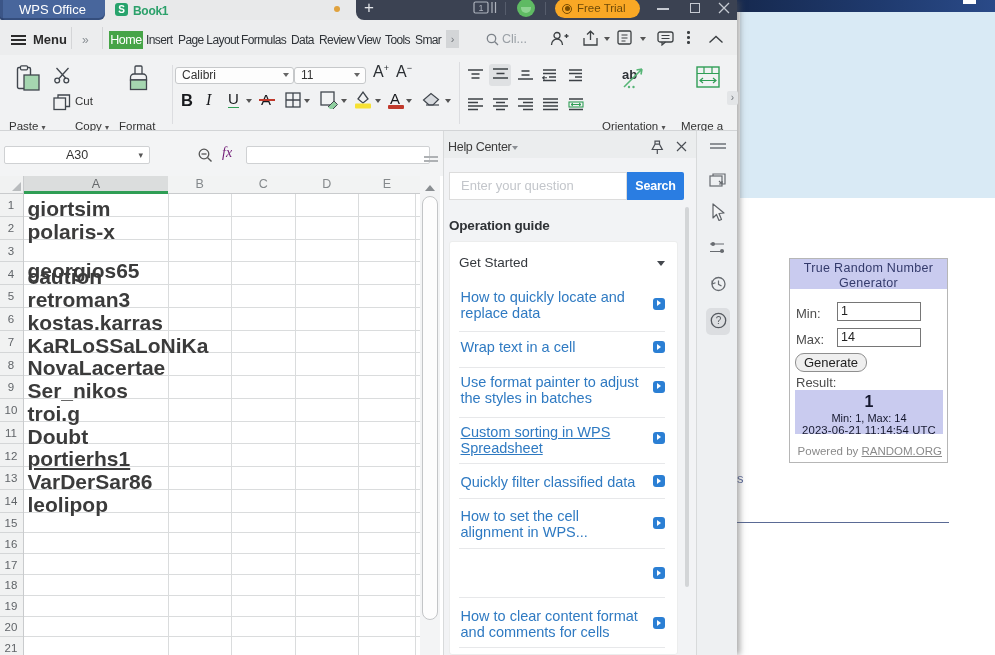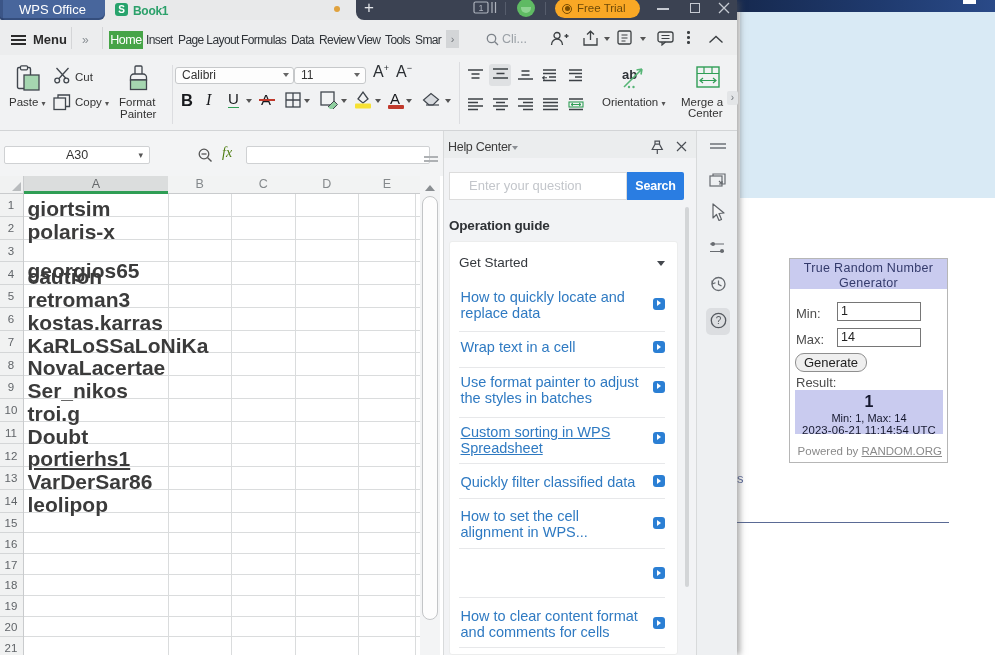--- a/index.html
+++ b/index.html
@@ -53,21 +53,21 @@
   
   #menurow { left:0; top:20px; width:737px; height:35px; background:#ecedee; }
   .mtab { position:absolute; top:13px; font-size:12px; letter-spacing:-0.6px; color:#2f3338; }
   #hometab { left:109px; top:11px; width:34px; height:18px; background:#46a447; color:#fff;
      font-size:12.5px; letter-spacing:-0.5px; text-align:center; line-height:18px; }
   .vsep { position:absolute; width:1px; background:#d4d5d7; }
 
   
   #ribbon { left:0; top:55px; width:737px; height:76px; background:#f1f2f3;
      border-bottom:1px solid #d2d4d6; }
-  .rlabel { position:absolute; font-size:11.5px; color:#333; }
+  .rlabel { position:absolute; font-size:11.5px; color:#333;margin-top:24px; }
   .combo { position:absolute; background:#fdfdfd; border:1px solid #c6c8ca; border-radius:3px;
      font-size:12px; color:#333; }
   .caret { position:absolute; width:0; height:0; border-left:3.5px solid transparent;
      border-right:3.5px solid transparent; border-top:4px solid #555; }
 
   
   #frow { left:0; top:131px; width:737px; height:45px; background:#f3f4f5; }
   #namebox { left:4px; top:15px; width:146px; height:18px; background:#fff;
      border:1px solid #cfd1d3; border-radius:2px; font-size:12.5px; color:#333;
      text-align:center; line-height:16px; }
@@ -329,21 +329,21 @@
       <div class="abs" style="left:727px; top:36px; width:11px; height:14px; background:#e3e5e7; border-radius:2px; color:#70757a; font-size:10px; text-align:center; line-height:14px;">›</div>
     </div>
 
     <div id="frow" class="abs">
       <div id="namebox" class="abs">A30<span style="position:absolute; right:6px; top:0px; color:#555; font-size:9px;">▾</span></div>
       <svg class="abs" style="left:198px; top:17px;" width="15" height="15" viewBox="0 0 15 15">
         <circle cx="6" cy="6" r="4.8" fill="none" stroke="#555" stroke-width="1.3"></circle>
         <path d="M3.5 6 h5" stroke="#555" stroke-width="1.3"></path>
         <path d="M9.7 9.7 L13.5 13.5" stroke="#555" stroke-width="1.4"></path>
       </svg>
-      <div class="abs" style="left:222px; top:14px; font-size:14px; font-style:italic; font-family:'Liberation Serif',serif; color:#4d7c0f;"><i>f</i>x</div>
+      <div class="abs" style="left:222px; top:14px; font-size:14px; font-style:italic; font-family:'Liberation Serif',serif; color:#701a75;"><i>f</i>x</div>
       <div id="fxbox" class="abs"></div>
     </div>
 
     <div id="sheet" class="abs">
       <div id="corner" class="abs">
           <div style="position:absolute; right:2px; bottom:2px; width:0; height:0; border-left:9px solid transparent; border-bottom:9px solid #b9bcbe;"></div>
         </div>
       <div class="colh abs" id="colA" style="left:24px; width:144px;">A</div>
       <div class="colh abs" style="left:168px; width:63.5px;">B</div>
       <div class="colh abs" style="left:231.5px; width:63.5px;">C</div>
@@ -449,21 +449,21 @@
       <div class="abs" style="left:0; top:0; width:252px; height:27px; background:#ebedee;"></div>
       <div class="abs" style="left:4px; top:9px; font-size:12.5px; letter-spacing:-0.3px; color:#3c3c3c;">Help Center</div>
       <div class="abs" style="left:68px; top:15px; width:0; height:0; border-left:3.5px solid transparent; border-right:3.5px solid transparent; border-top:4px solid #8b8f94;"></div>
       <svg class="abs" style="left:206px; top:9px;" width="14" height="15" viewBox="0 0 14 15">
         <path d="M5 1.2 h4.5 v3 h-4.5 z M5 4.2 L2.2 9.5 h10.1 L9.5 4.2 M1.8 9.5 h11" fill="none" stroke="#4a4e54" stroke-width="1.2"></path>
         <path d="M7.3 9.5 v4.5" stroke="#4a4e54" stroke-width="1.2"></path>
       </svg>
       <svg class="abs" style="left:232px; top:10px;" width="11" height="11" viewBox="0 0 11 11">
         <path d="M1 1 L10 10 M10 1 L1 10" stroke="#4a4e54" stroke-width="1.2"></path>
       </svg>
-      <div class="abs" style="left:5px; top:41px; width:178px; height:28px; background:#fff; border:1px solid #dcdcdc; font-size:13px; color:#c3c6cb; line-height:26px; padding-left:19px;">Enter your question</div>
+      <div class="abs" style="left:5px; top:41px; width:178px; height:28px; background:#fff; border:1px solid #dcdcdc; font-size:13px; color:#c3c6cb; line-height:26px; padding-left:11px;">Enter your question</div>
       <div class="abs" style="left:183px; top:41px; width:57px; height:28px; background:#2a7de2; color:#fff; font-size:12.5px; letter-spacing:-0.2px; font-weight:bold; text-align:center; line-height:28px; border-radius:0 2px 2px 0;">Search</div>
       <div class="abs" style="left:5px; top:87px; font-size:13.5px; letter-spacing:-0.2px; font-weight:bold; color:#2f3236;">Operation guide</div>
       <div class="abs" style="left:4.5px; top:110px; width:229px; height:414px; background:#fff; border:1px solid #eceded; border-radius:3px;"></div>
       <div class="abs" style="left:15px; top:124px; font-size:13.5px; color:#33373c;">Get Started</div>
       <div class="abs" style="left:213px; top:130px; width:0; height:0; border-left:4.5px solid transparent; border-right:4.5px solid transparent; border-top:5px solid #44484e;"></div>
 
       <div class="hlink" style="top:158px;">How to quickly locate and<br>replace data</div>
       <div class="picon" style="top:166.5px;"></div>
       <div class="hsep" style="top:199.5px;"></div>
       <div class="hlink" style="top:208px;">Wrap text in a cell</div>

